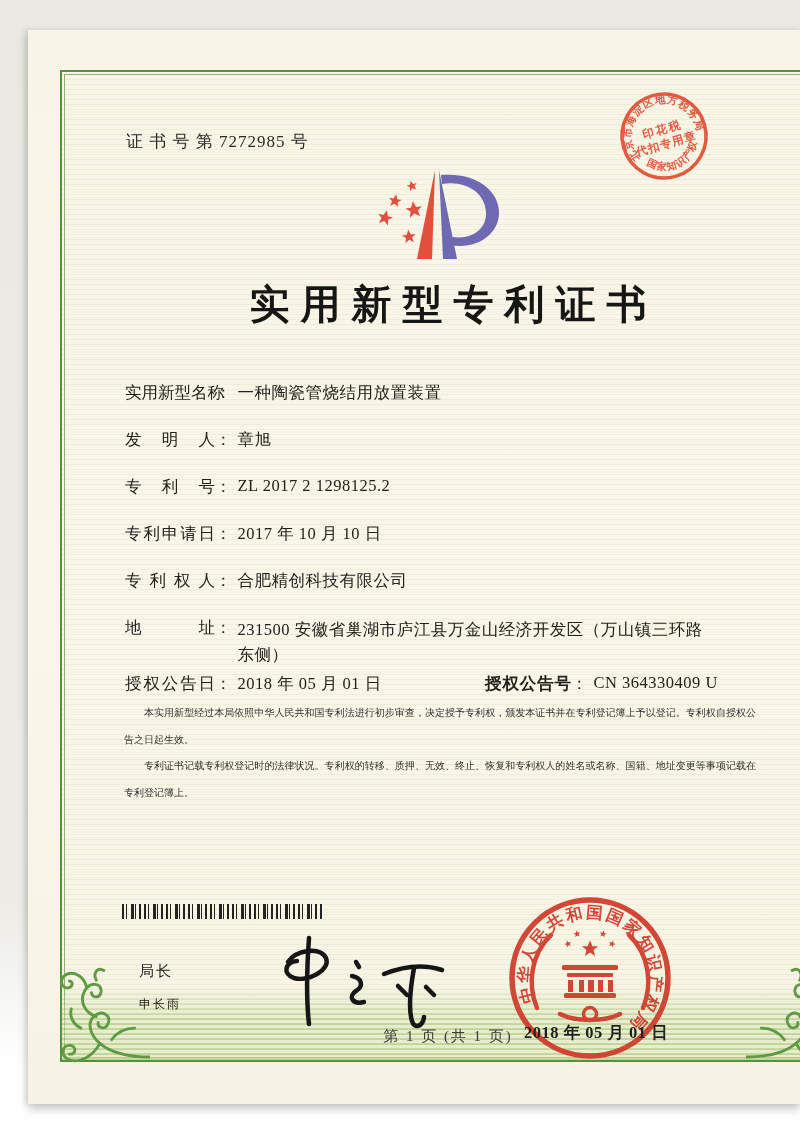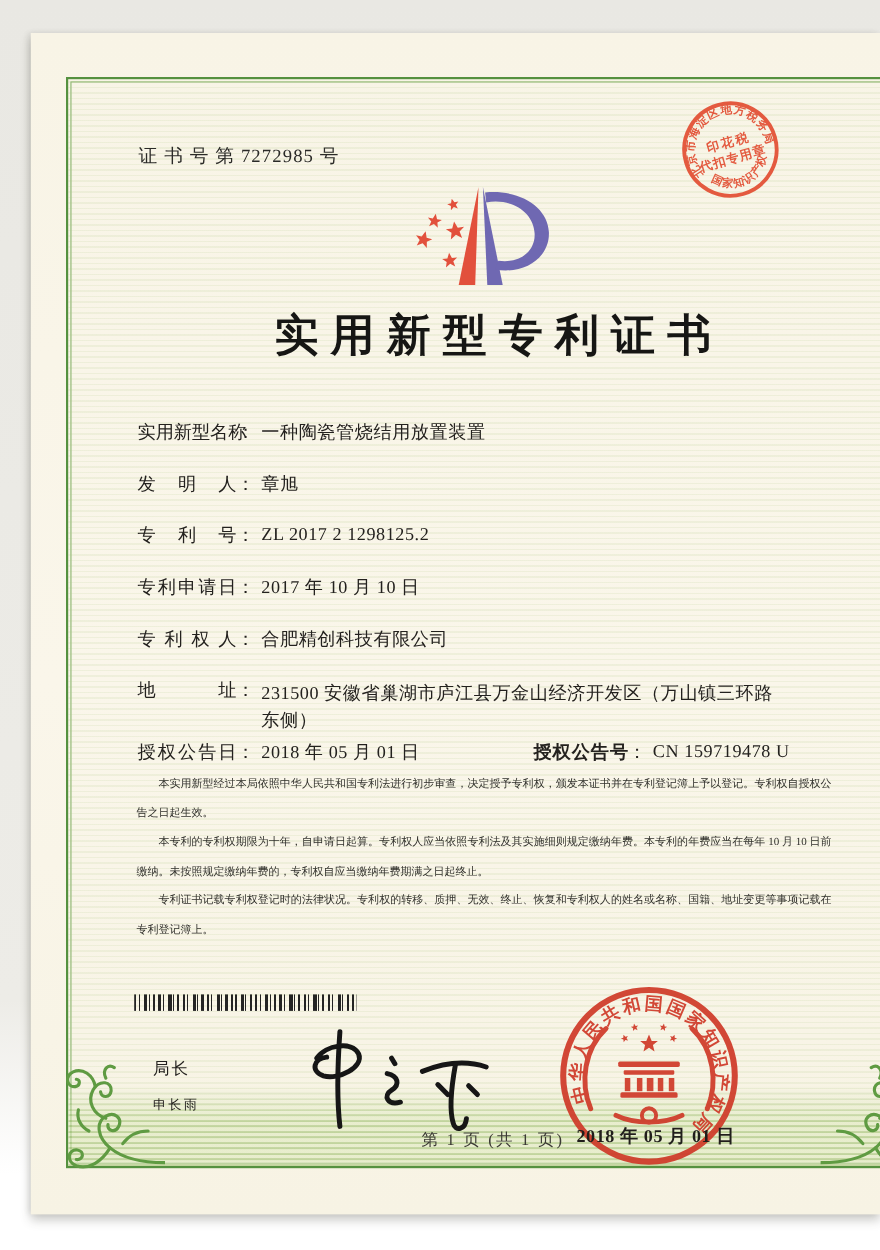--- a/index.html
+++ b/index.html
@@ -151,28 +151,27 @@
       </div>
       <div class="frow f5">
         <span class="flabel">专利权人</span><span class="fcolon">：</span><span class="fvalue">合肥精创科技有限公司</span>
       </div>
       <div class="frow f6">
         <span class="flabel">地址</span><span class="fcolon">：</span><span class="fvalue">231500 安徽省巢湖市庐江县万金山经济开发区（万山镇三环路东侧）</span>
       </div>
       <div class="frow f7">
         <span class="flabel">授权公告日</span><span class="fcolon">：</span><span class="fvalue">2018 年 05 月 01 日</span>
         <span class="grant2">
-          <span class="flabel">授权公告号</span><span class="fcolon">：</span><span class="fvalue">CN 159719478 U</span>
+          <span class="flabel">授权公告号</span><span class="fcolon">：</span><span class="fvalue">CN 364330409 U</span>
         </span>
       </div>
     </div>
 
     <div class="body-text">
       <p>本实用新型经过本局依照中华人民共和国专利法进行初步审查，决定授予专利权，颁发本证书并在专利登记簿上予以登记。专利权自授权公告之日起生效。</p>
-      <p>本专利的专利权期限为十年，自申请日起算。专利权人应当依照专利法及其实施细则规定缴纳年费。本专利的年费应当在每年 10 月 10 日前缴纳。未按照规定缴纳年费的，专利权自应当缴纳年费期满之日起终止。</p>
       <p>专利证书记载专利权登记时的法律状况。专利权的转移、质押、无效、终止、恢复和专利权人的姓名或名称、国籍、地址变更等事项记载在专利登记簿上。</p>
     </div>
 
     <div class="barcode"></div>
 
     <div class="director-title">局长</div>
     <div class="director-name">申长雨</div>
 
     <svg class="signature" width="200" height="105" viewBox="0 0 200 105">
       <g fill="none" stroke="#161616" stroke-width="4.5" stroke-linecap="round" stroke-linejoin="round">

